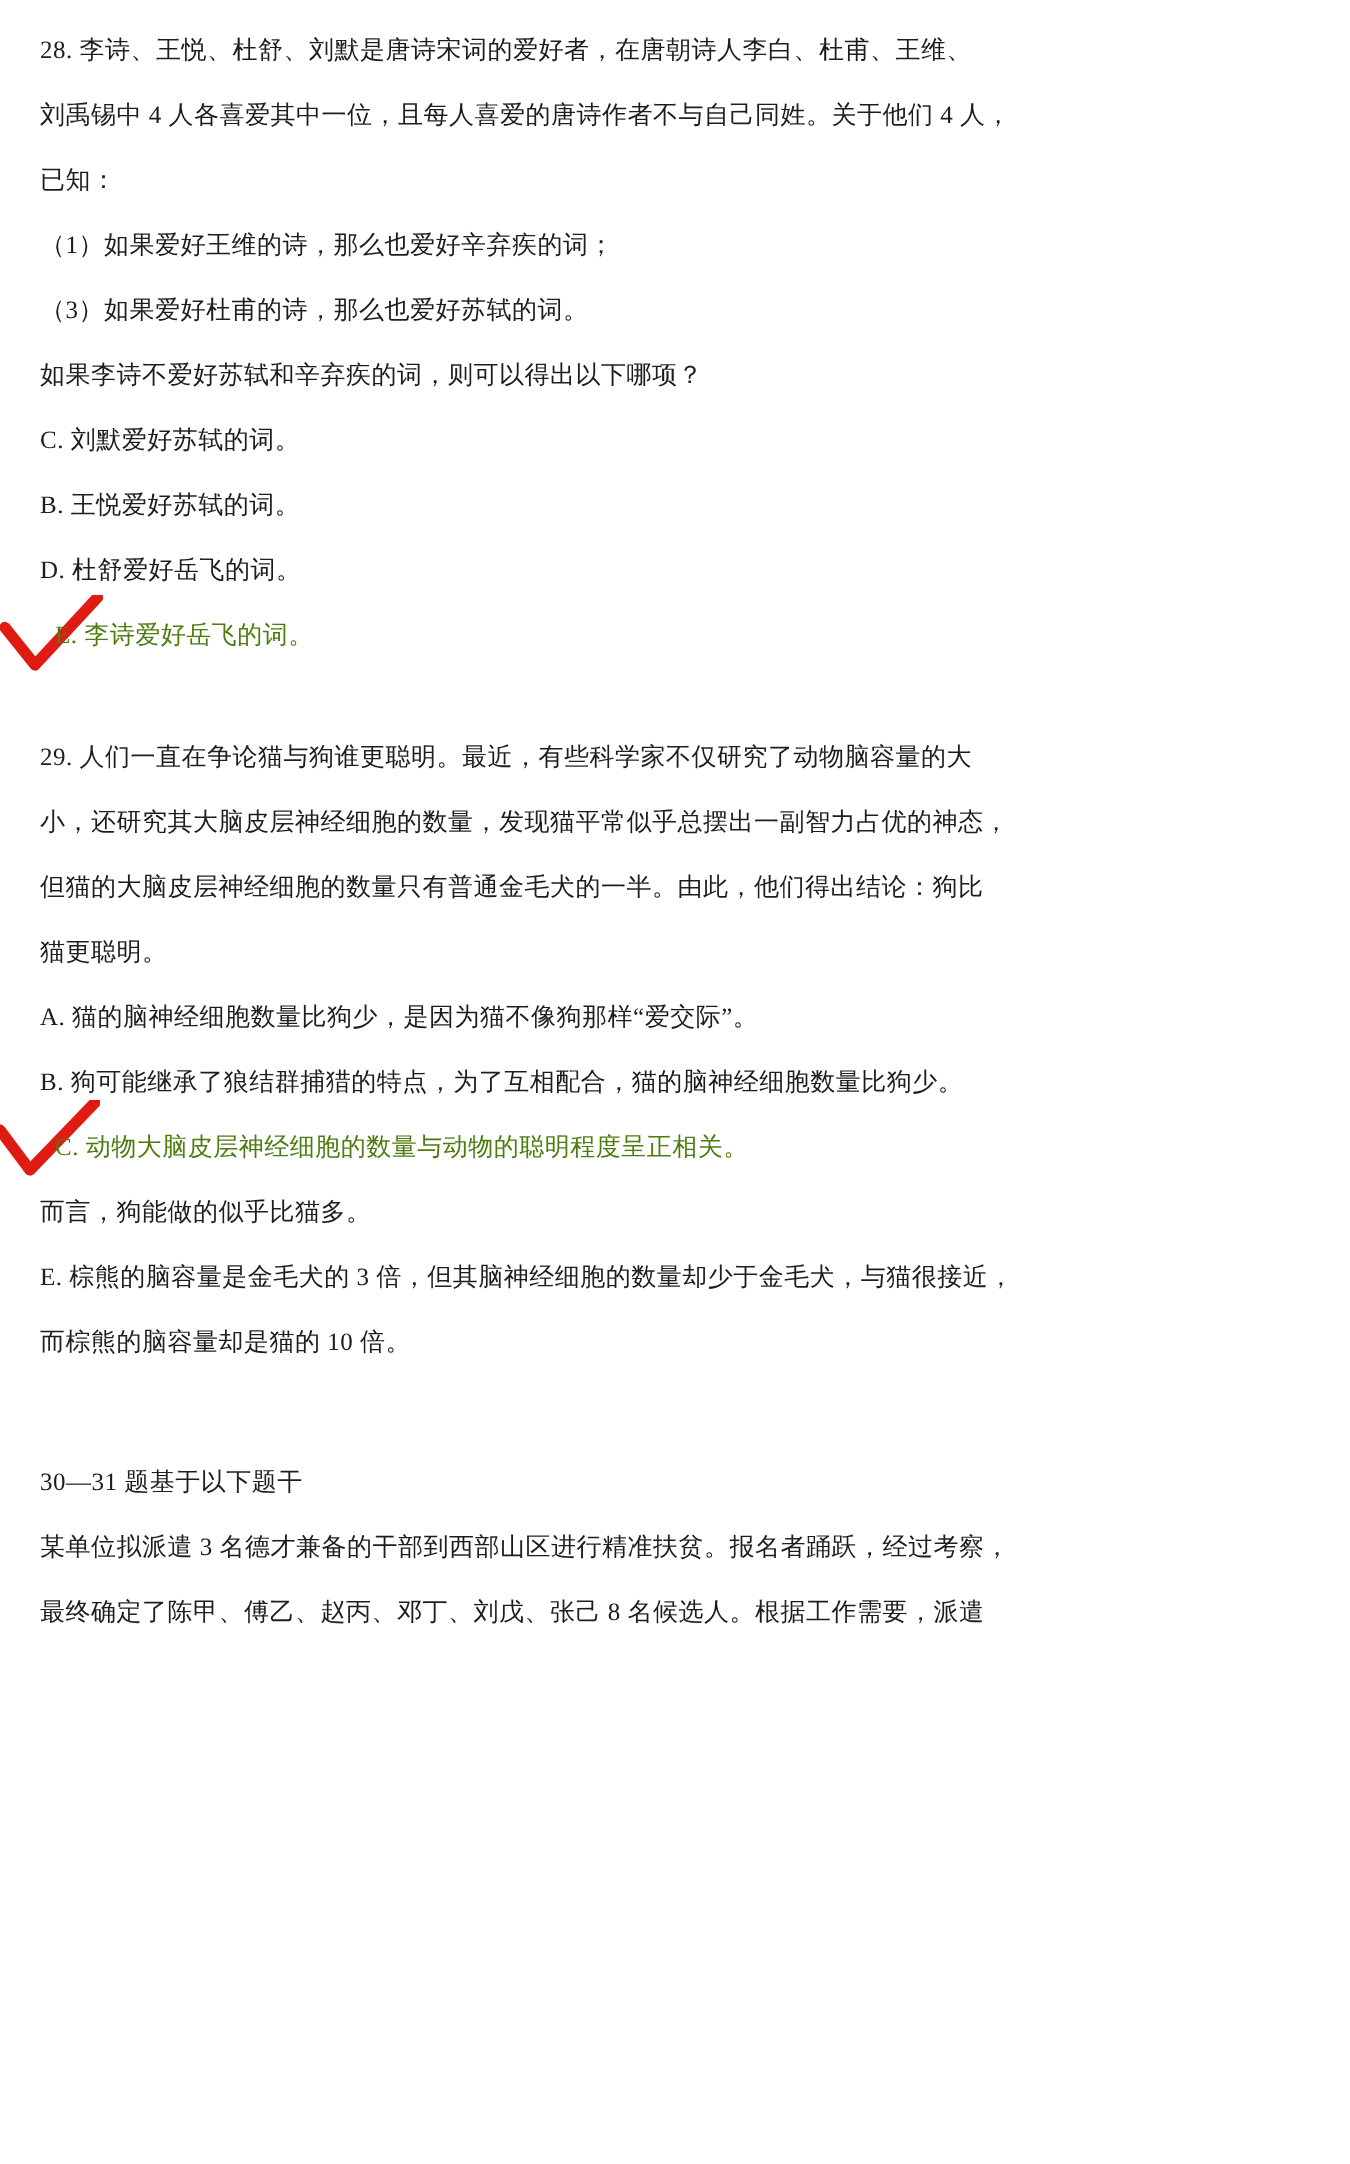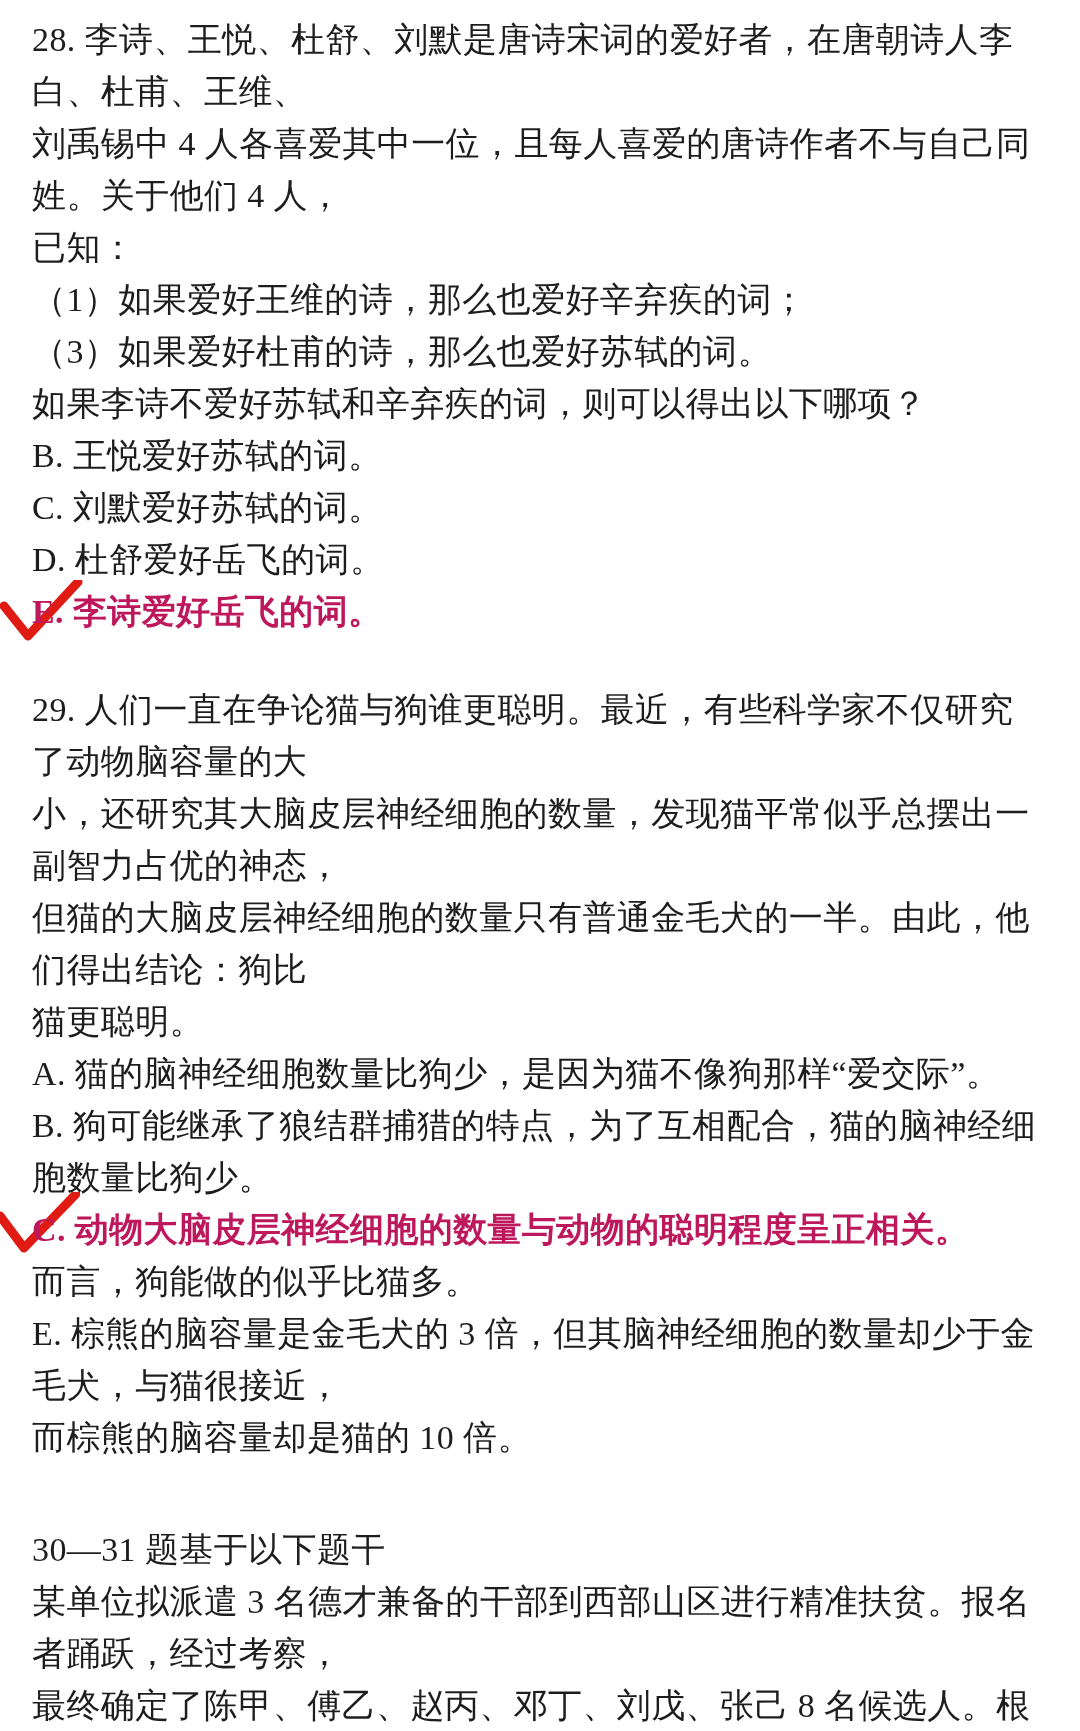--- a/index.html
+++ b/index.html
@@ -18,30 +18,31 @@
     position: relative;
     width: 1080px;
     min-height: 1731px;
     box-sizing: border-box;
     padding: 14px 40px 40px 32px;
   }
   .q-block {
     margin-bottom: 0;
   }
   .line {
-    font-size: 34px;
+    font-size: 20px;
     line-height: 52px;
     letter-spacing: 0.4px;
     white-space: pre-wrap;
     color: #1d1d1d;
   }
   .answer-marked {
-    color: #be185d;
-    font-weight: 700;
+    color: #4d7c0f;
+    font-weight: 400;
     position: relative;
+    margin-left: 12px;
   }
   .gap-md { height: 46px; }
   .gap-lg { height: 60px; }
 
   
   .checkwrap {
     position: relative;
   }
   .check-icon {
     position: absolute;
@@ -62,22 +63,22 @@
 <div class="page">
 
   <div class="q-block">
     <div class="line">28. 李诗、王悦、杜舒、刘默是唐诗宋词的爱好者，在唐朝诗人李白、杜甫、王维、</div>
     <div class="line">刘禹锡中 4 人各喜爱其中一位，且每人喜爱的唐诗作者不与自己同姓。关于他们 4 人，</div>
     <div class="line">已知：</div>
     <div class="line">（1）如果爱好王维的诗，那么也爱好辛弃疾的词；</div>
     <div class="line">（3）如果爱好杜甫的诗，那么也爱好苏轼的词。</div>
     <div class="line">如果李诗不爱好苏轼和辛弃疾的词，则可以得出以下哪项？</div>
 
+    <div class="line">C. 刘默爱好苏轼的词。</div>
     <div class="line">B. 王悦爱好苏轼的词。</div>
-    <div class="line">C. 刘默爱好苏轼的词。</div>
     <div class="line">D. 杜舒爱好岳飞的词。</div>
 
     <div class="checkwrap">
       <svg class="check-icon" viewBox="0 0 86 64">
         <path d="M6 26 L30 56 L80 2" fill="none" stroke="#e01b14" stroke-width="9" stroke-linecap="round" stroke-linejoin="round"></path>
       </svg>
       <div class="line answer-marked">E. 李诗爱好岳飞的词。</div>
     </div>
   </div>
 

